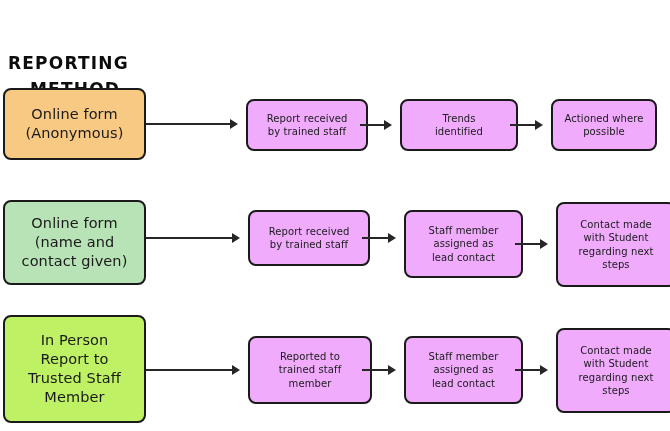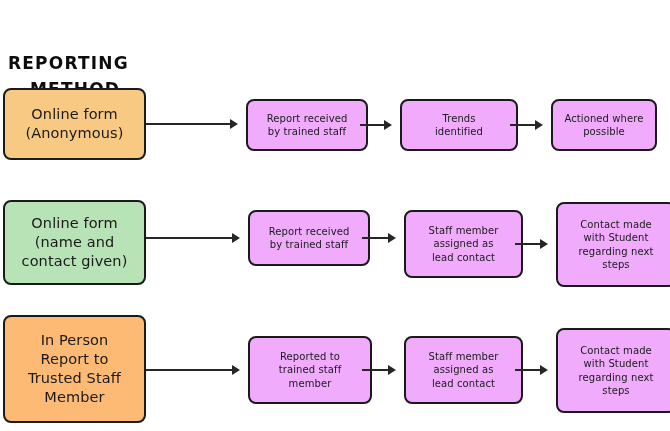--- a/index.html
+++ b/index.html
@@ -67,21 +67,21 @@
     letter-spacing: 0.1px;
   }
   .node-action {
     background: #f0abfc;
     font-size: 10px;
     letter-spacing: 0.1px;
     margin-left: 8px;
   }
   .m-orange { background: #F8C983; }
   .m-green  { background: #B8E3B6; }
-  .m-pink   { background: #fdba74; }
+  .m-pink   { background: #bef264; }
 
   
   #node-method-1  { left: 3px;   top: 88px;  width: 143px; height: 72px; }
   #node-r1-a1     { left: 238px; top: 99px;  width: 122px; height: 52px; }
   #node-r1-a2     { left: 392px; top: 99px;  width: 118px; height: 52px; }
   #node-r1-a3     { left: 543px; top: 99px;  width: 106px; height: 52px; }
 
   
   #node-method-2  { left: 3px;   top: 200px; width: 143px; height: 85px; }
   #node-r2-a1     { left: 240px; top: 210px; width: 122px; height: 56px; }

